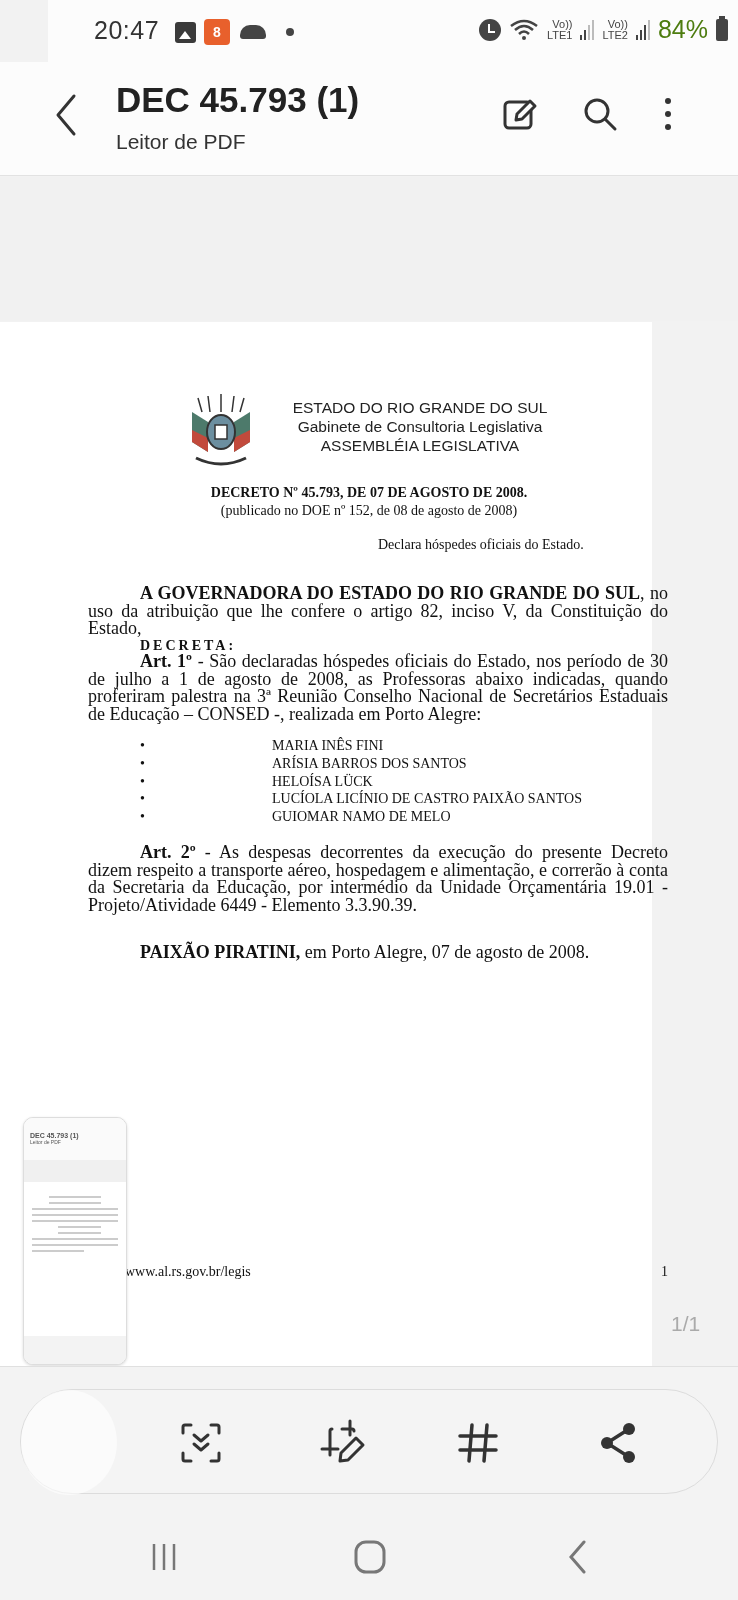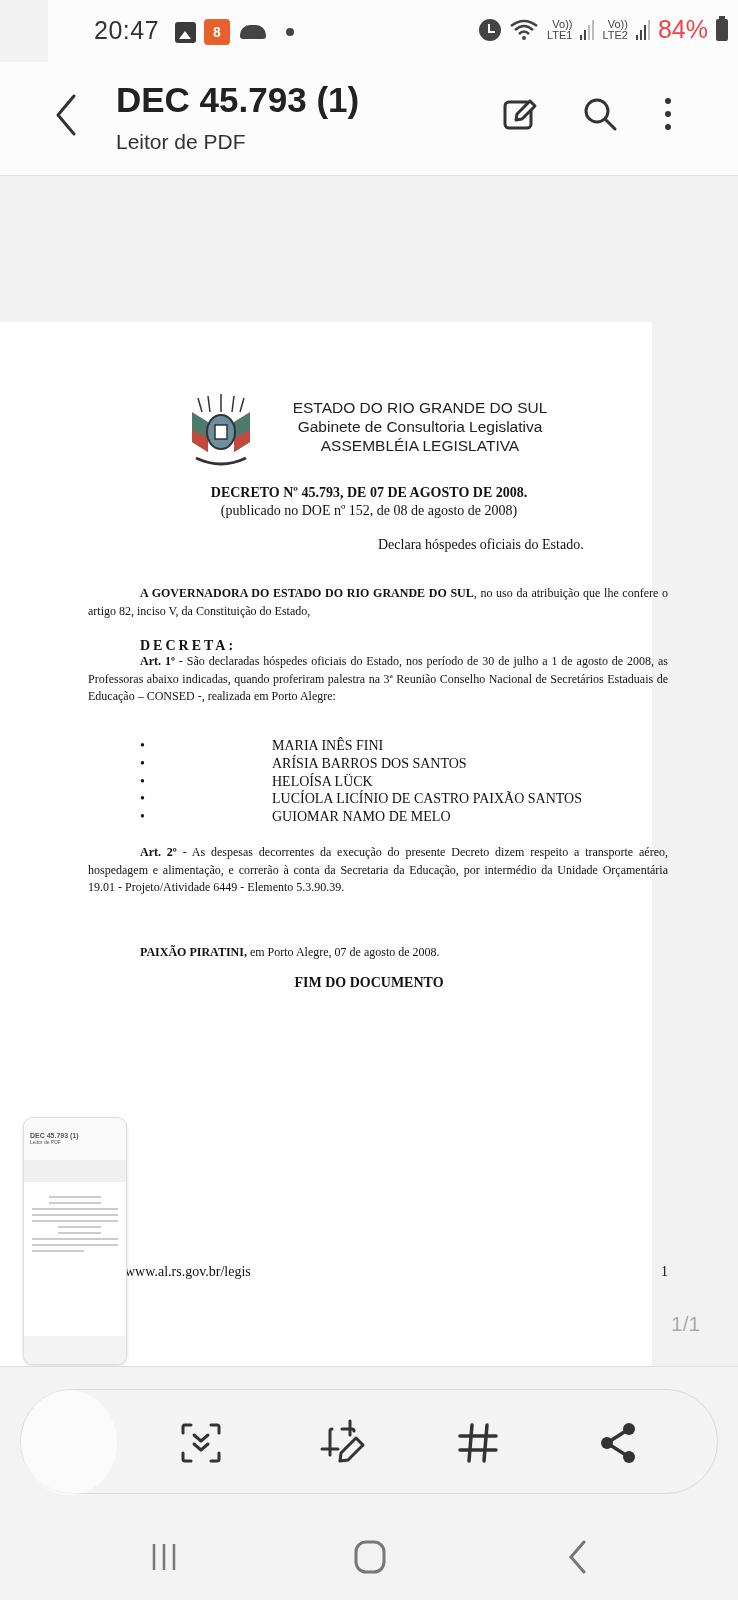--- a/index.html
+++ b/index.html
@@ -17,21 +17,21 @@
   .ico-dot { width:8px; height:8px; background:#444; border-radius:50%; margin-left:12px; }
 
   .sb-right { position:absolute; right:58px; top:15px; display:flex; align-items:center; gap:8px; color:#444; }
   .ico-alarm { width:22px; height:22px; border-radius:50%; background:#444; position:relative; }
   .ico-alarm::after { content:""; position:absolute; left:9px; top:5px; width:5px; height:7px; border-left:2px solid #fff; border-bottom:2px solid #fff; }
   .ico-wifi { width:30px; height:24px; position:relative; }
   .ico-wifi svg { width:30px; height:24px; }
   .lte { font-size:11px; line-height:11px; text-align:right; color:#444; }
   .bars { display:flex; align-items:flex-end; gap:2px; height:20px; }
   .bars span { width:2px; background:#444; display:block; }
-  .sb-batt-text { font-size:25px; color:#ef4444; }
+  .sb-batt-text { font-size:25px; color:#4d7c0f; }
   .ico-batt { width:12px; height:22px; background:#444; border-radius:2px; position:relative; }
   .ico-batt::before { content:""; position:absolute; top:-3px; left:3px; width:6px; height:3px; background:#444; }
 
   
   .appbar { position:absolute; top:62px; left:0; width:738px; height:114px; background:#fcfcfc; border-bottom:1px solid #e2e2e2; }
   .back-btn { position:absolute; left:52px; top:30px; width:30px; height:46px; }
   .title { position:absolute; left:116px; top:18px; font-size:35px; font-weight:bold; color:#222; }
   .subtitle { position:absolute; left:116px; top:68px; font-size:21px; color:#333; }
   .act { position:absolute; top:32px; width:40px; height:40px; display:flex; align-items:center; justify-content:center; }
   .act-edit { left:500px; }
@@ -41,21 +41,21 @@
   
   .gray-band { position:absolute; top:177px; left:0; width:738px; height:144px; background:#f1f1f1; }
 
   
   .pdf-page { position:absolute; top:322px; left:0; width:652px; height:1044px; background:#fff; font-family:"Liberation Serif", serif; color:#111;padding-left:29px; }
   .crest { position:absolute; left:188px; top:70px; width:66px; height:78px; }
   .org { position:absolute; left:270px; top:76px; width:300px; text-align:center; font-family:"Liberation Sans", sans-serif; font-size:15.5px; line-height:19px; color:#222; }
   .decree-title { position:absolute; left:0; width:738px; top:163px; text-align:center; font-weight:bold; font-size:14px; }
   .decree-pub { position:absolute; left:0; width:738px; top:181px; text-align:center; font-size:14px; }
   .ementa { position:absolute; left:378px; top:215px; font-size:14px; }
-  .para { position:absolute; left:88px; width:580px; font-size:12px; line-height:17.6px; text-align:justify; text-indent:52px; }
+  .para { position:absolute; left:88px; width:580px; font-size:18px; line-height:17.6px; text-align:justify; text-indent:52px; }
   .p-gov { top:263px; }
   .decreta { position:absolute; left:140px; top:316px; font-weight:bold; font-size:14px; letter-spacing:3px; }
   .p-art1 { top:331px;font-family:Liberation Serif, serif; }
   .names { position:absolute; left:140px; top:415px; font-size:14px; line-height:17.8px; }
   .name-row { display:flex; }
   .bullet { width:132px; }
   .p-art2 { top:522px; }
   .p-art3 { top:590px; }
   .p-pal { top:622px; }
   .fim { position:absolute; left:0; width:738px; top:653px; text-align:center; font-weight:bold; font-size:14px; }
@@ -195,24 +195,23 @@
     <div class="name-row">
         <span class="bullet">•</span>
         <span>LUCÍOLA LICÍNIO DE CASTRO PAIXÃO SANTOS</span>
       </div>
     <div class="name-row">
         <span class="bullet">•</span>
         <span>GUIOMAR NAMO DE MELO</span>
       </div>
   </div>
 
-  <p class="para p-art2"><b>Art. 2º</b><span> - As despesas decorrentes da execução do presente Decreto dizem respeito a transporte aéreo, hospedagem e alimentação, e correrão à conta da Secretaria da Educação, por intermédio da Unidade Orçamentária 19.01 - Projeto/Atividade 6449 - Elemento 5.3.90.39.</span></p>
+  <p class="para p-art2"><b>Art. 2º</b><span> - As despesas decorrentes da execução do presente Decreto dizem respeito a transporte aéreo, hospedagem e alimentação, e correrão à conta da Secretaria da Educação, por intermédio da Unidade Orçamentária 19.01 - Projeto/Atividade 6449 - Elemento 3.3.90.39.</span></p>
   <p class="para p-pal"><b>PAIXÃO PIRATINI,</b><span> em Porto Alegre, 07 de agosto de 2008.</span></p>
 
-  <div class="fim">FIM DO DOCUMENTO</div>
 
   <div class="footer-url">www.al.rs.gov.br/legis</div>
   <div class="footer-pg">1</div>
   <div class="page-ind">1/1</div>
 </div>
 
 <div class="thumb">
   <div class="thumb-head">
     <div style="height:10px"></div>
     <div style="font-weight:bold;font-size:7px">DEC 45.793 (1)</div>

